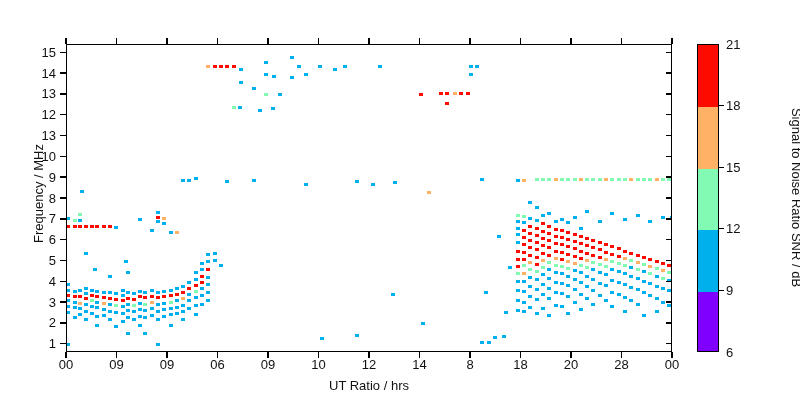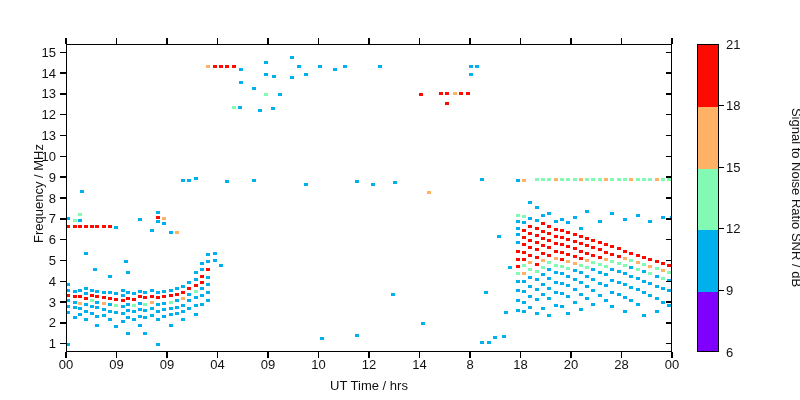--- a/index.html
+++ b/index.html
@@ -669,21 +669,21 @@
       <div class="tick xtick-in" style="left: 65.3px;"></div>
       <div class="xtick-label" style="left: 46px;">00</div>
       <div class="tick xtick" style="left: 115.8px;"></div>
       <div class="tick xtick-in" style="left: 115.8px;"></div>
       <div class="xtick-label" style="left: 96.5px;">09</div>
       <div class="tick xtick" style="left: 166.3px;"></div>
       <div class="tick xtick-in" style="left: 166.3px;"></div>
       <div class="xtick-label" style="left: 147px;">09</div>
       <div class="tick xtick" style="left: 216.8px;"></div>
       <div class="tick xtick-in" style="left: 216.8px;"></div>
-      <div class="xtick-label" style="left: 197.5px;">04</div>
+      <div class="xtick-label" style="left: 197.5px;">06</div>
       <div class="tick xtick" style="left: 267.3px;"></div>
       <div class="tick xtick-in" style="left: 267.3px;"></div>
       <div class="xtick-label" style="left: 248px;">09</div>
       <div class="tick xtick" style="left: 317.8px;"></div>
       <div class="tick xtick-in" style="left: 317.8px;"></div>
       <div class="xtick-label" style="left: 298.5px;">10</div>
       <div class="tick xtick" style="left: 368.3px;"></div>
       <div class="tick xtick-in" style="left: 368.3px;"></div>
       <div class="xtick-label" style="left: 349px;">12</div>
       <div class="tick xtick" style="left: 418.8px;"></div>
@@ -699,21 +699,21 @@
       <div class="tick xtick-in" style="left: 570.3px;"></div>
       <div class="xtick-label" style="left: 551px;">20</div>
       <div class="tick xtick" style="left: 620.8px;"></div>
       <div class="tick xtick-in" style="left: 620.8px;"></div>
       <div class="xtick-label" style="left: 601.5px;">28</div>
       <div class="tick xtick" style="left: 671.3px;"></div>
       <div class="tick xtick-in" style="left: 671.3px;"></div>
       <div class="xtick-label" style="left: 652px;">00</div>
     </div>
 
-  <div id="xaxis-title">UT Time / hrs</div>
+  <div id="xaxis-title">UT Ratio / hrs</div>
   <div id="yaxis-title">Frequency / MHz</div>
 
   <div id="colorbar">
       <div class="cbar-band" style="top: 246.4px; height: 62.1px; background: rgb(128, 0, 255);"></div>
       <div class="cbar-band" style="top: 184.8px; height: 62.1px; background: rgb(0, 176, 236);"></div>
       <div class="cbar-band" style="top: 123.2px; height: 62.1px; background: rgb(130, 250, 180);"></div>
       <div class="cbar-band" style="top: 61.6px; height: 62.1px; background: rgb(255, 178, 102);"></div>
       <div class="cbar-band" style="top: 0px; height: 62.1px; background: rgb(252, 11, 0);"></div>
     </div>
   <div id="cbar-title">Signal to Noise Ratio SNR / dB</div>

